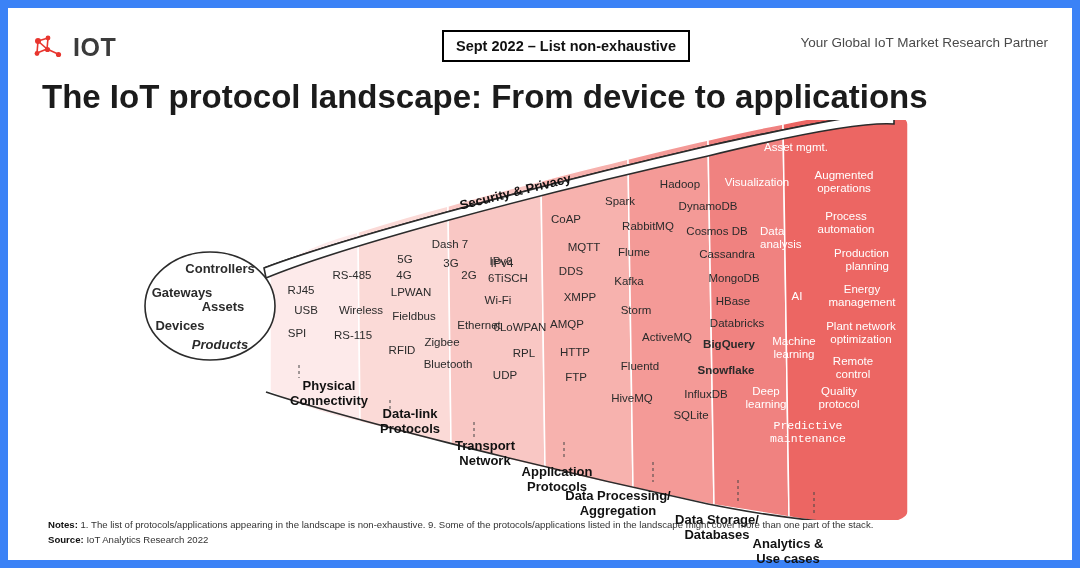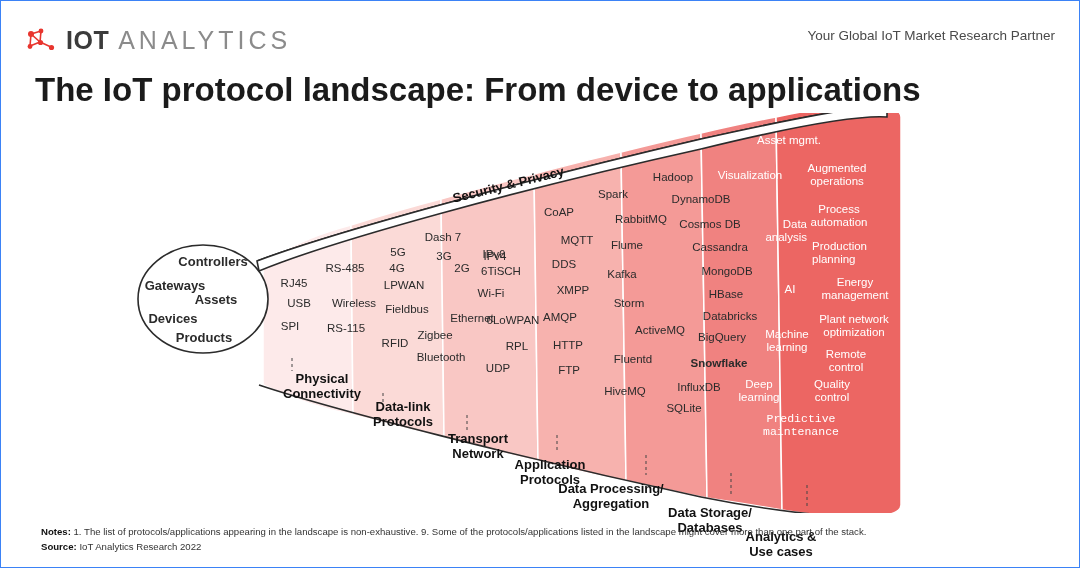--- a/index.html
+++ b/index.html
@@ -6,21 +6,21 @@
   body{
     width:1080px;height:568px;
     background:#ffffff;
     font-family:"Liberation Sans", sans-serif;
     overflow:hidden;
   }
   #page{
     position:relative;
     width:1080px;height:568px;
     box-sizing:border-box;
-    border:1px solid #3b82f6;
+    border:8px solid #3b82f6;
     background:#fff;
   }
 
   
   .logo{
     position:absolute;left:22px;top:24px;
     display:flex;align-items:center;gap:9px;
   }
   .logo-mark{width:34px;height:30px;}
   .logo-iot{
@@ -104,23 +104,23 @@
         <g fill="#e8352e">
           <circle cx="8" cy="9" r="3"></circle>
           <circle cx="18" cy="6" r="2.4"></circle>
           <circle cx="17.5" cy="17.5" r="2.6"></circle>
           <circle cx="7" cy="21.5" r="2.4"></circle>
           <circle cx="28.5" cy="22.5" r="2.6"></circle>
         </g>
       </svg>
     </span>
     <span class="logo-iot">IOT</span>
-    <span class="logo-analytics">ANALYTICS</span>
-  </div>
-
+  </div>
+
+  <div class="date-box">Sept 2022 – List non-exhaustive</div>
   <div class="tagline">Your Global IoT Market Research Partner</div>
   <div class="title">The IoT protocol landscape: From device to applications</div>
 
   <div id="canvas">
 
     <svg width="1080" height="400">
       <defs>
         <clipPath id="funnelClip">
           <path d="M255,150 L790,12 L790,330 L255,230 Z"></path>
         </clipPath>
@@ -155,21 +155,21 @@
         <line x1="645" y1="342" x2="645" y2="362"></line>
         <line x1="730" y1="360" x2="730" y2="382"></line>
         <line x1="806" y1="372" x2="806" y2="394"></line>
       </g>
     </svg>
 
     <div class="lbl oval" style="left:212px;top:148px;">Controllers</div>
     <div class="lbl oval" style="left:174px;top:172px;">Gateways</div>
     <div class="lbl oval" style="left:215px;top:186px;">Assets</div>
     <div class="lbl oval" style="left:172px;top:205px;">Devices</div>
-    <div class="lbl oval" style="left:203px;top:224px;">Products</div>
+    <div class="lbl oval" style="left:212px;top:224px;font-style:italic;">Products</div>
 
     <div class="sec-label" style="left:452px;top:78px;transform:rotate(-14deg);transform-origin:left center;">Security &amp; Privacy</div>
 
     <div class="lbl" style="left:293px;top:170px;">RJ45</div>
     <div class="lbl" style="left:298px;top:190px;">USB</div>
     <div class="lbl" style="left:289px;top:213px;">SPI</div>
     <div class="lbl" style="left:344px;top:155px;">RS-485</div>
     <div class="lbl" style="left:353px;top:190px;">Wireless</div>
     <div class="lbl" style="left:345px;top:215px;">RS-115</div>
 
@@ -210,38 +210,38 @@
     <div class="lbl" style="left:632px;top:246px;">Fluentd</div>
     <div class="lbl" style="left:624px;top:278px;">HiveMQ</div>
 
     <div class="lbl" style="left:672px;top:64px;">Hadoop</div>
     <div class="lbl" style="left:700px;top:86px;">DynamoDB</div>
     <div class="lbl" style="left:709px;top:111px;">Cosmos DB</div>
     <div class="lbl" style="left:719px;top:134px;">Cassandra</div>
     <div class="lbl" style="left:726px;top:158px;">MongoDB</div>
     <div class="lbl" style="left:725px;top:181px;">HBase</div>
     <div class="lbl" style="left:729px;top:203px;">Databricks</div>
-    <div class="lbl" style="left:721px;top:224px;">BigQuery</div>
+    <div class="lbl" style="left:721px;top:224px;font-weight:bold;">BigQuery</div>
     <div class="lbl" style="left:718px;top:250px;font-weight:bold;">Snowflake</div>
     <div class="lbl" style="left:698px;top:274px;">InfluxDB</div>
     <div class="lbl" style="left:683px;top:295px;">SQLite</div>
 
-    <div class="lbl white" style="left:779px;top:118px;width:54px;white-space:normal;text-align:right;line-height:1.15;">Data analysis</div>
+    <div class="lbl white" style="left:779px;top:118px;width:54px;white-space:normal;text-align:left;line-height:1.15;">Data analysis</div>
     <div class="lbl white" style="left:789px;top:176px;">AI</div>
     <div class="lbl white" style="left:786px;top:228px;width:58px;white-space:normal;text-align:center;line-height:1.15;">Machine learning</div>
     <div class="lbl white" style="left:758px;top:278px;width:54px;white-space:normal;text-align:center;line-height:1.15;">Deep learning</div>
     <div class="lbl white" style="left:749px;top:62px;">Visualization</div>
     <div class="lbl white" style="left:788px;top:27px;">Asset mgmt.</div>
     <div class="lbl white" style="left:836px;top:62px;width:72px;white-space:normal;text-align:center;line-height:1.15;">Augmented operations</div>
     <div class="lbl white" style="left:838px;top:103px;width:68px;white-space:normal;text-align:center;line-height:1.15;">Process automation</div>
-    <div class="lbl white" style="left:846px;top:140px;width:70px;white-space:normal;text-align:left;line-height:1.15;">Production planning</div>
+    <div class="lbl white" style="left:846px;top:140px;width:70px;white-space:normal;text-align:right;line-height:1.15;">Production planning</div>
     <div class="lbl white" style="left:854px;top:176px;width:68px;white-space:normal;text-align:center;line-height:1.15;">Energy management</div>
     <div class="lbl white" style="left:853px;top:213px;width:82px;white-space:normal;text-align:center;line-height:1.15;">Plant network optimization</div>
     <div class="lbl white" style="left:845px;top:248px;width:62px;white-space:normal;text-align:center;line-height:1.15;">Remote control</div>
-    <div class="lbl white" style="left:831px;top:278px;width:58px;white-space:normal;text-align:center;line-height:1.15;">Quality control</div>
+    <div class="lbl white" style="left:831px;top:278px;width:58px;white-space:normal;text-align:center;line-height:1.15;">Quality protocol</div>
     <div class="lbl white" style="left:800px;top:312px;width:76px;white-space:normal;text-align:center;line-height:1.15;font-family:Liberation Mono, monospace;">Predictive maintenance</div>
 
     <div class="stage-name" style="left:321px;top:258px;">Physical
 Connectivity</div>
     <div class="stage-name" style="left:402px;top:286px;">Data-link
 Protocols</div>
     <div class="stage-name" style="left:477px;top:318px;">Transport
 Network</div>
     <div class="stage-name" style="left:549px;top:344px;">Application
 Protocols</div>

